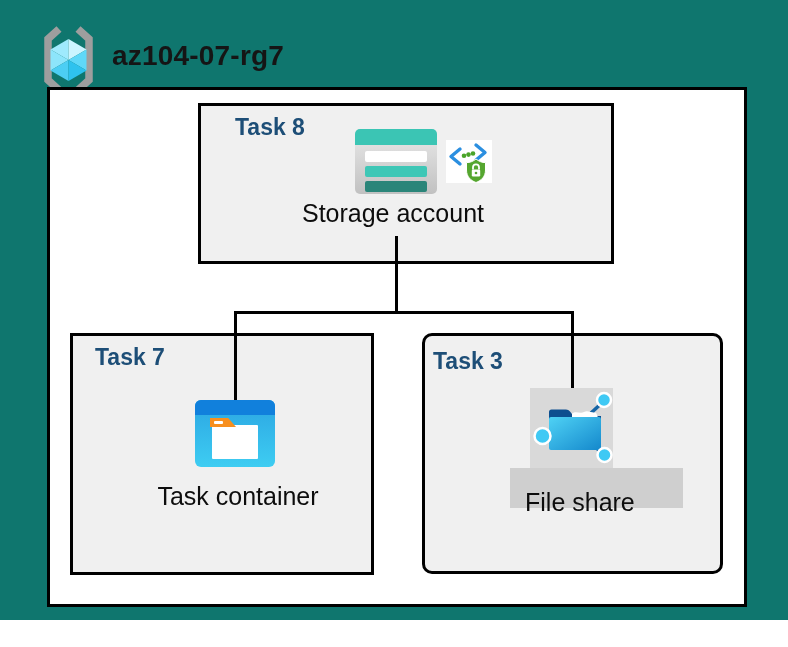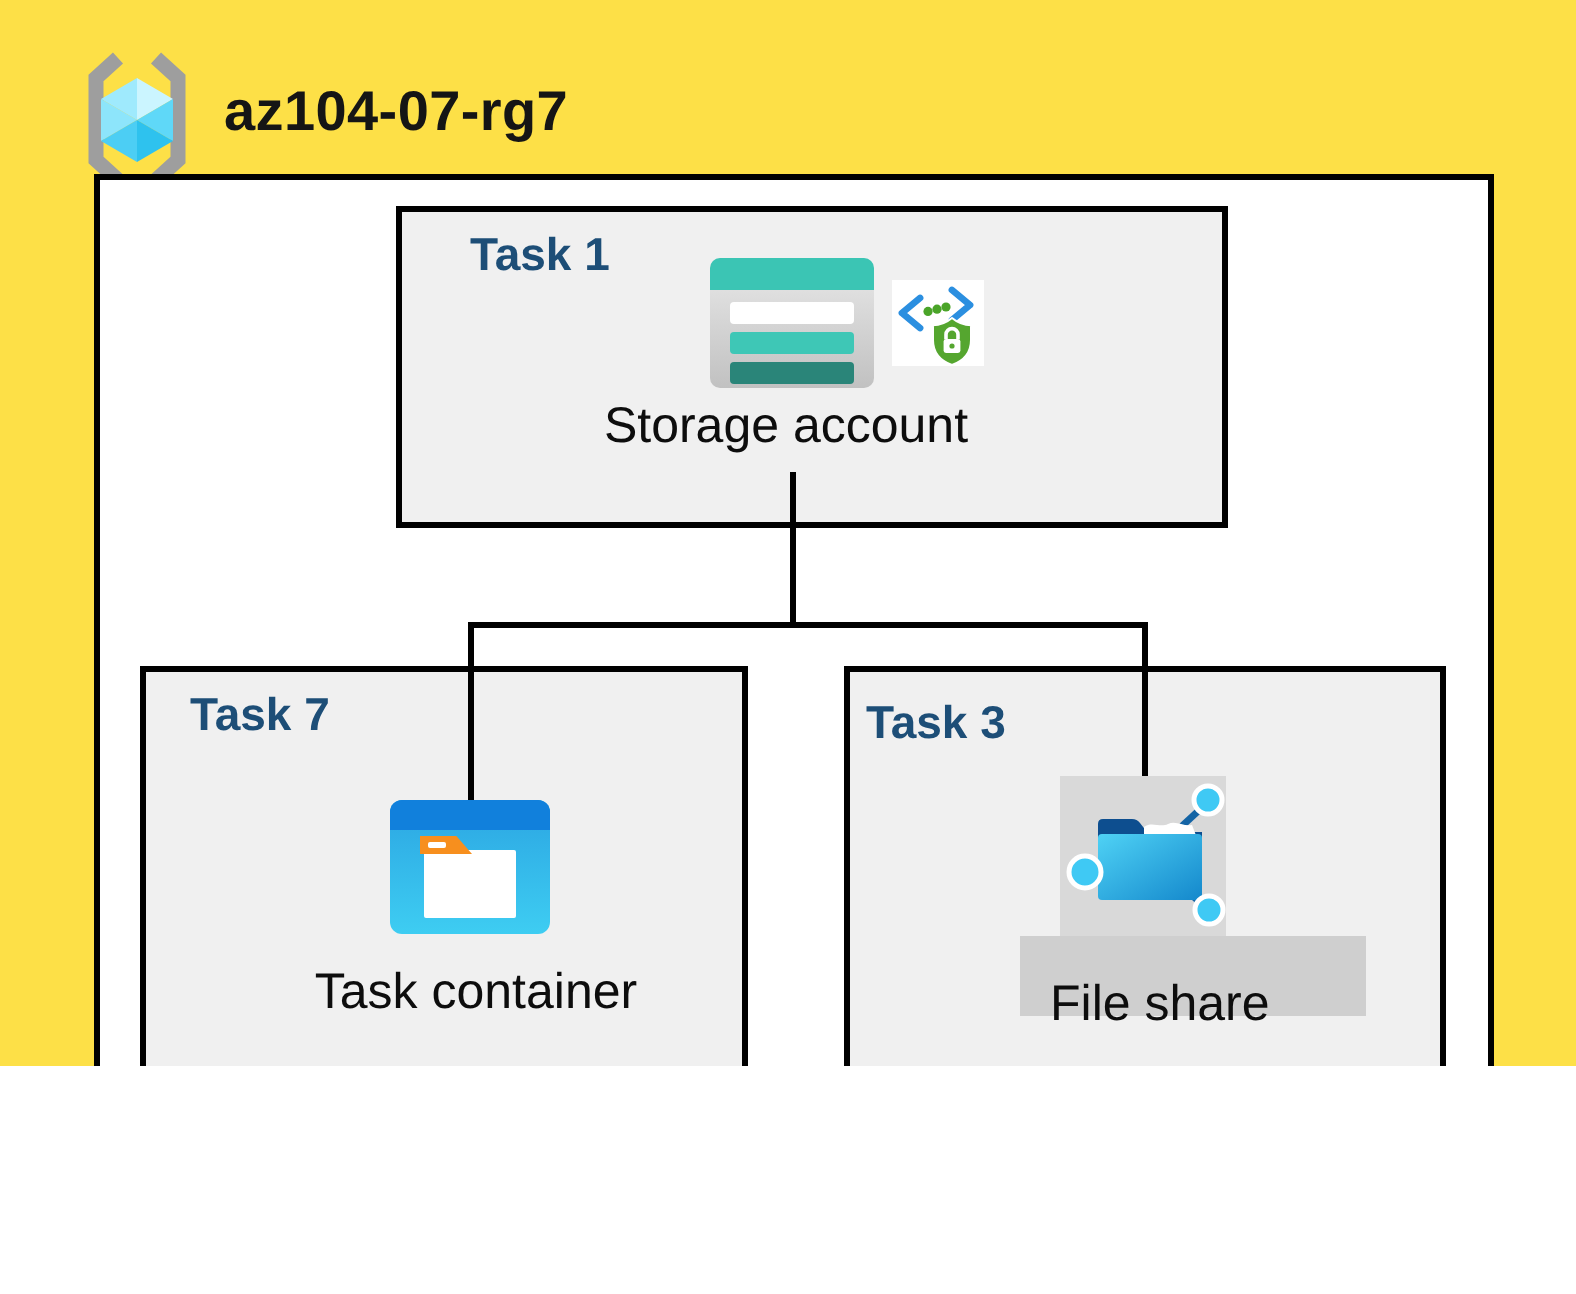--- a/index.html
+++ b/index.html
@@ -4,43 +4,43 @@
 <style>
   * { box-sizing: border-box; margin: 0; padding: 0; }
   html, body { background: #ffffff; }
   body {
     font-family: "Liberation Sans", "DejaVu Sans", sans-serif;
     -webkit-font-smoothing: antialiased;
   }
   .canvas {
     position: relative;
     width: 788px;
-    height: 533px;
-    background: #fde047;
+    height: 620px;
+    background: #0f766e;
     overflow: hidden;
   }
 
   
   .rg-icon { position: absolute; left: 40px; top: 25px; width: 57px; height: 69px; }
   .rg-title {
     position: absolute; left: 112px; top: 40px;
     font-size: 28px; font-weight: bold; color: #151515; letter-spacing: 0.2px;
   }
 
   
   .outer-box {
     position: absolute; left: 47px; top: 87px; width: 700px; height: 520px;
     border: 3px solid #000; background: #ffffff;
   }
   .task-box {
     position: absolute; border: 3px solid #000; background: #f0f0f0; z-index: 2;
   }
   .task1 { left: 198px; top: 103px; width: 416px; height: 161px; }
   .task2 { left: 70px;  top: 333px; width: 304px; height: 242px; }
-  .task3 { left: 422px; top: 333px; width: 301px; height: 241px; }
+  .task3 { left: 422px; top: 333px; width: 301px; height: 241px; border-radius: 10px; }
   .task-label {
     position: absolute;
     font-size: 23px; font-weight: bold; color: #1d4e77; line-height: 28px;
   }
   .task1 .task-label { left: 34px; top: 7px; }
   .task2 .task-label { left: 22px; top: 7px; }
   .task3 .task-label { left: 8px;  top: 11px; }
 
   .resource-label {
     position: absolute; z-index: 6;
@@ -135,21 +135,21 @@
   <span class="rg-title">az104-07-rg7</span>
 
   <div class="outer-box"></div>
 
   <div class="connector conn-v1"></div>
   <div class="connector conn-h1"></div>
   <div class="connector conn-v2"></div>
   <div class="connector conn-v3"></div>
 
   <section class="task-box task1">
-    <span class="task-label">Task 1</span>
+    <span class="task-label">Task 8</span>
   </section>
   <div class="storage-icon">
     <div class="sa-header"></div>
     <div class="sa-stripe s-white"></div>
     <div class="sa-stripe s-teal"></div>
     <div class="sa-stripe s-dark"></div>
   </div>
   <svg class="sas-icon" viewBox="0 0 46 43">
     <path d="M14,9 L5,16.5 L14,24" fill="none" stroke="#2b8fe0" stroke-width="3.4" stroke-linecap="round" stroke-linejoin="round"></path>
     <path d="M30,5 L39,12.5 L30,20" fill="none" stroke="#2b8fe0" stroke-width="3.4" stroke-linecap="round" stroke-linejoin="round"></path>

